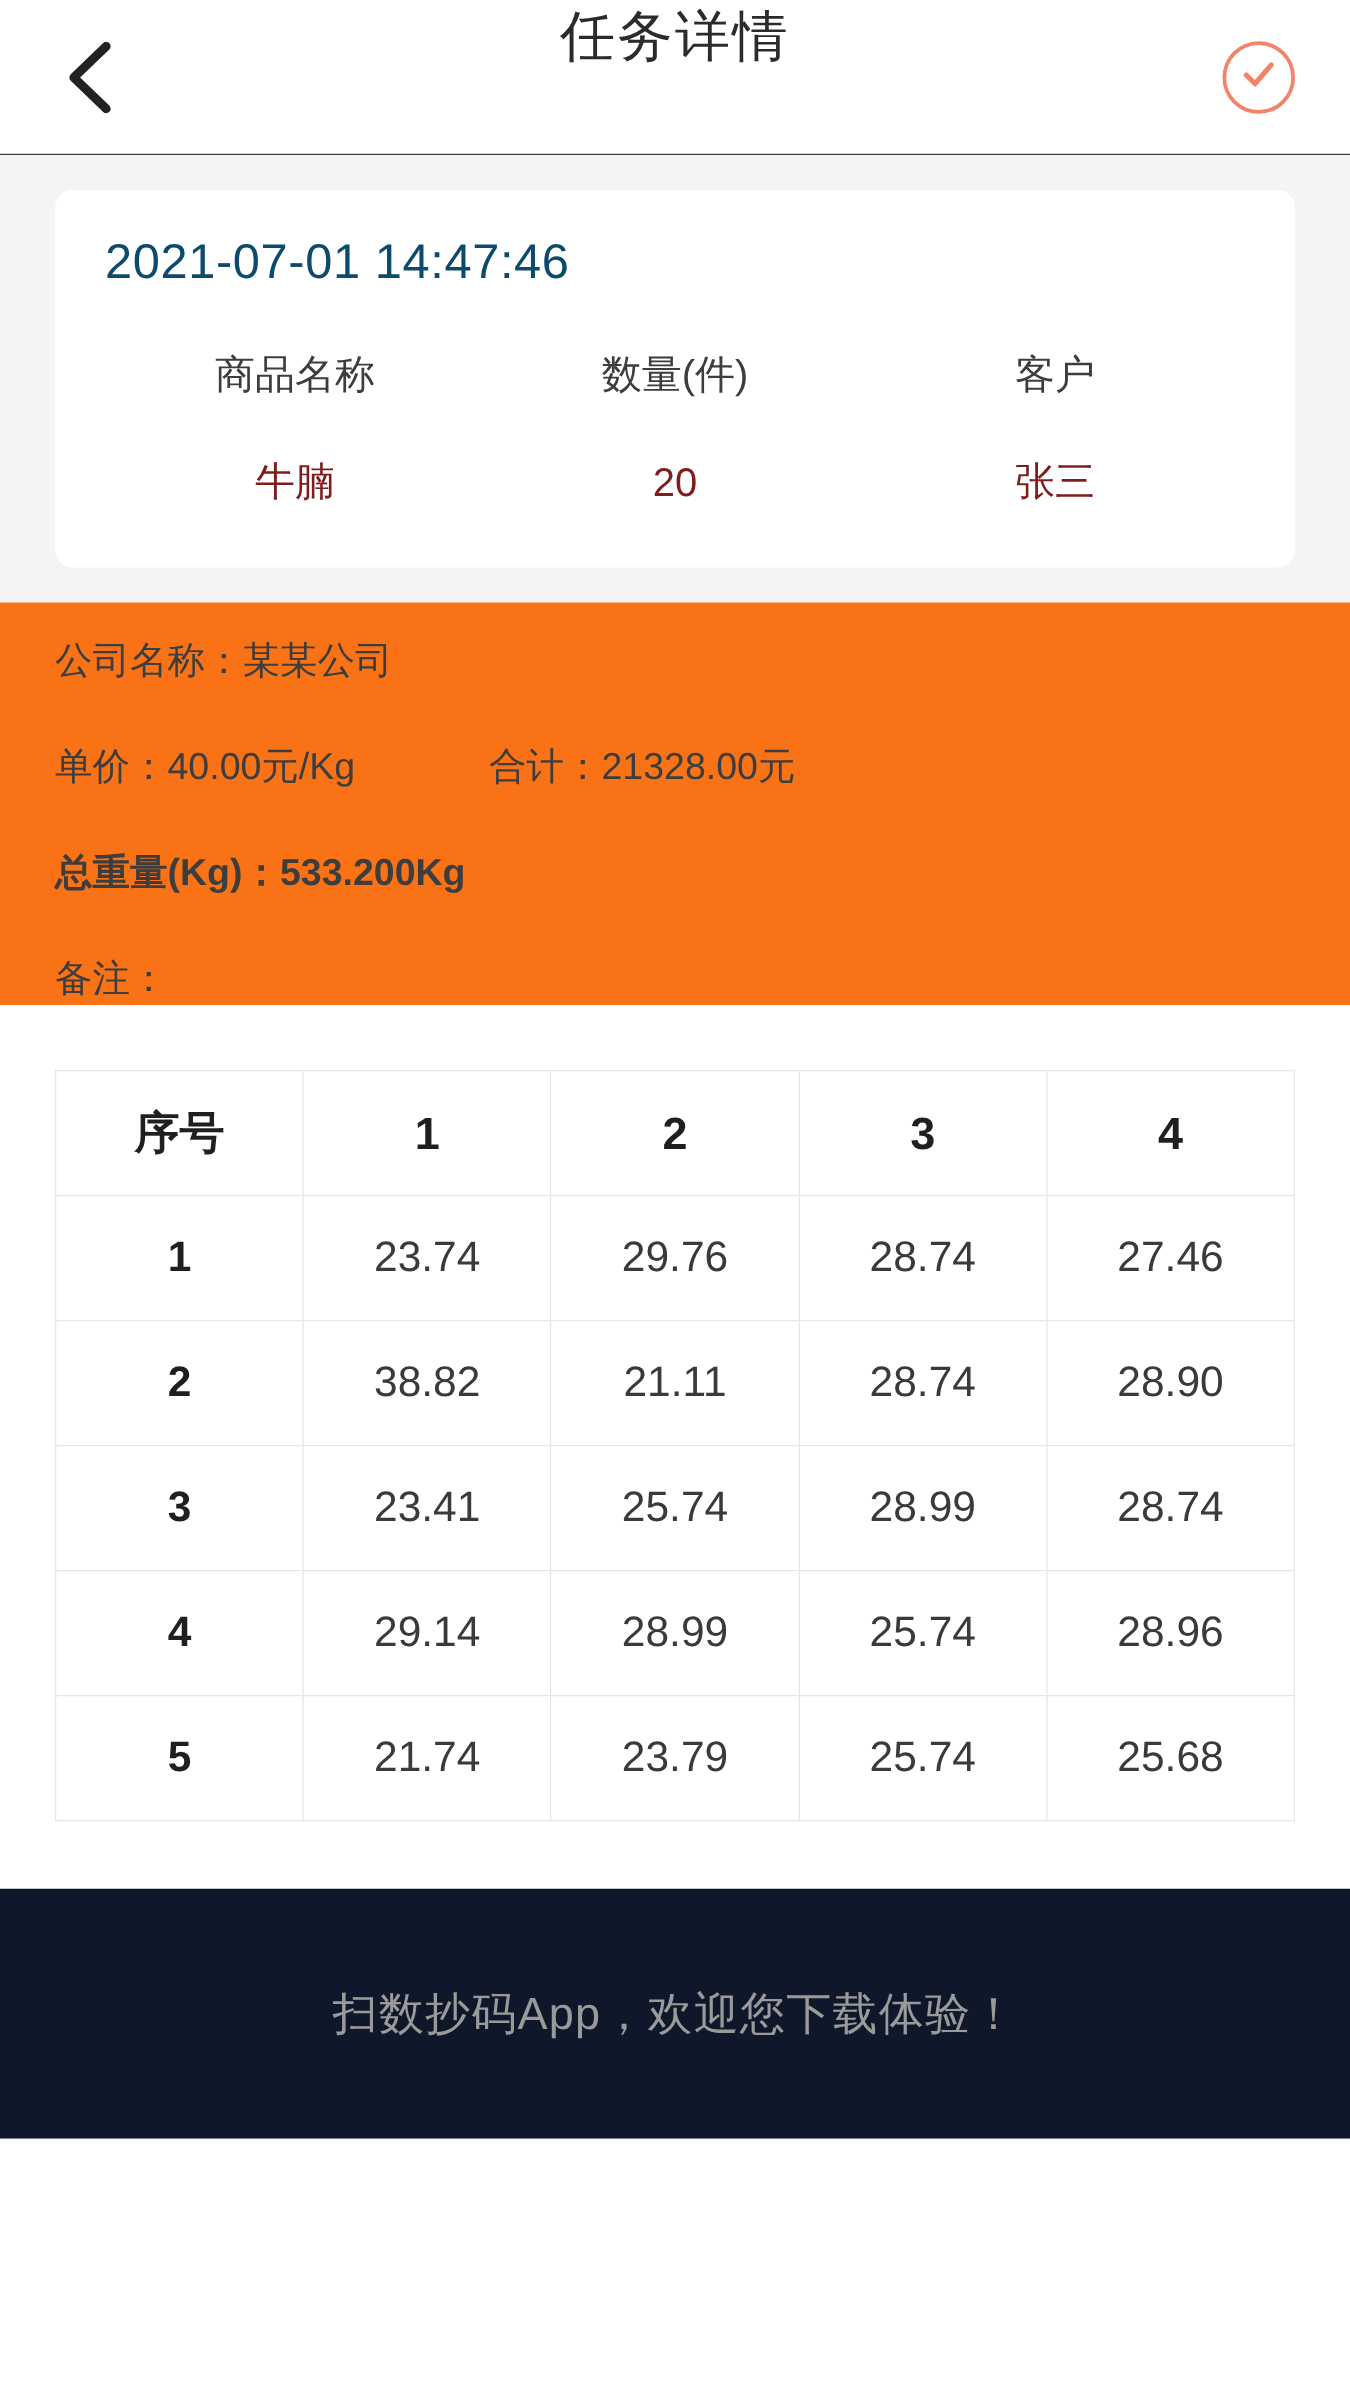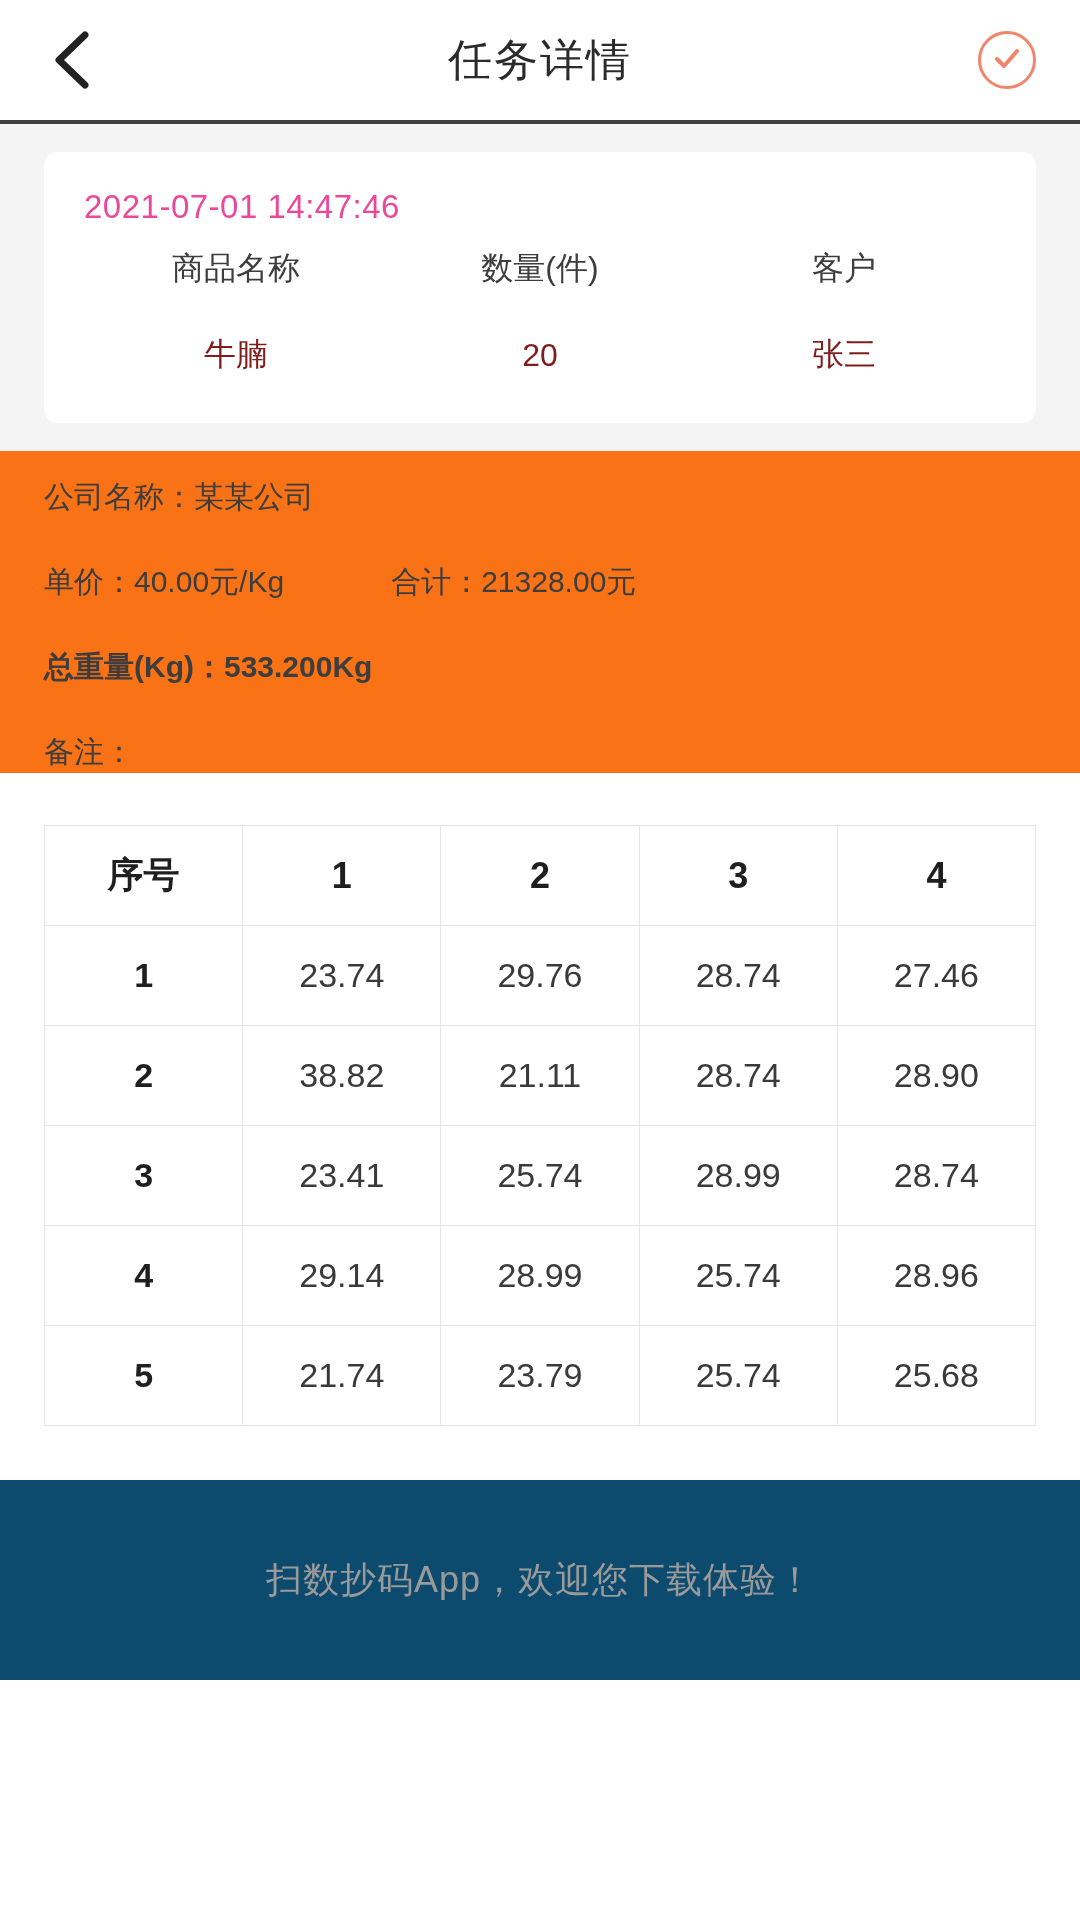--- a/index.html
+++ b/index.html
@@ -16,23 +16,23 @@
     height: 1920px;
     background: #ffffff;
     overflow: hidden;
   }
 
   
   .header {
     position: relative;
     height: 124px;
     background: #ffffff;
-    border-bottom: 4px solid #404040;
-    display: flex;
-    align-items: center;
+    border-bottom: 1px solid #404040;
+    display: flex;
+    align-items: flex-start;
   }
   .back-btn {
     position: absolute;
     left: 36px;
     top: 50%;
     transform: translateY(-50%);
     width: 70px;
     height: 70px;
     display: flex;
     align-items: center;
@@ -67,23 +67,23 @@
   .card-wrap {
     background: #f4f4f4;
     padding: 28px 44px 28px 44px;
   }
   .card {
     background: #ffffff;
     border-radius: 14px;
     padding: 36px 40px 46px 40px;
   }
   .timestamp {
-    font-size: 33px;
-    color: #ec4899;
-    margin-bottom: 21px;
+    font-size: 39px;
+    color: #0c4a6e;
+    margin-bottom: 46px;
     letter-spacing: 0.5px;
   }
   .goods-table {
     width: 100%;
     border-collapse: collapse;
   }
   .goods-table th {
     font-size: 32px;
     color: #3d3d3d;
     font-weight: normal;
@@ -144,21 +144,21 @@
     font-size: 34px;
     color: #1f1f1f;
   }
   .grid tbody td { font-weight: normal; color: #3a3a3a; }
   .grid col.first { width: 20%; }
 
   
   .footer {
     margin-top: 54px;
     height: 200px;
-    background: #0c4a6e;
+    background: #0f172a;
     display: flex;
     align-items: center;
     justify-content: center;
   }
   .footer-text {
     font-size: 36px;
     color: #9a9a9a;
     letter-spacing: 1px;
   }
   .filler { background: #ffffff; height: 330px; }

